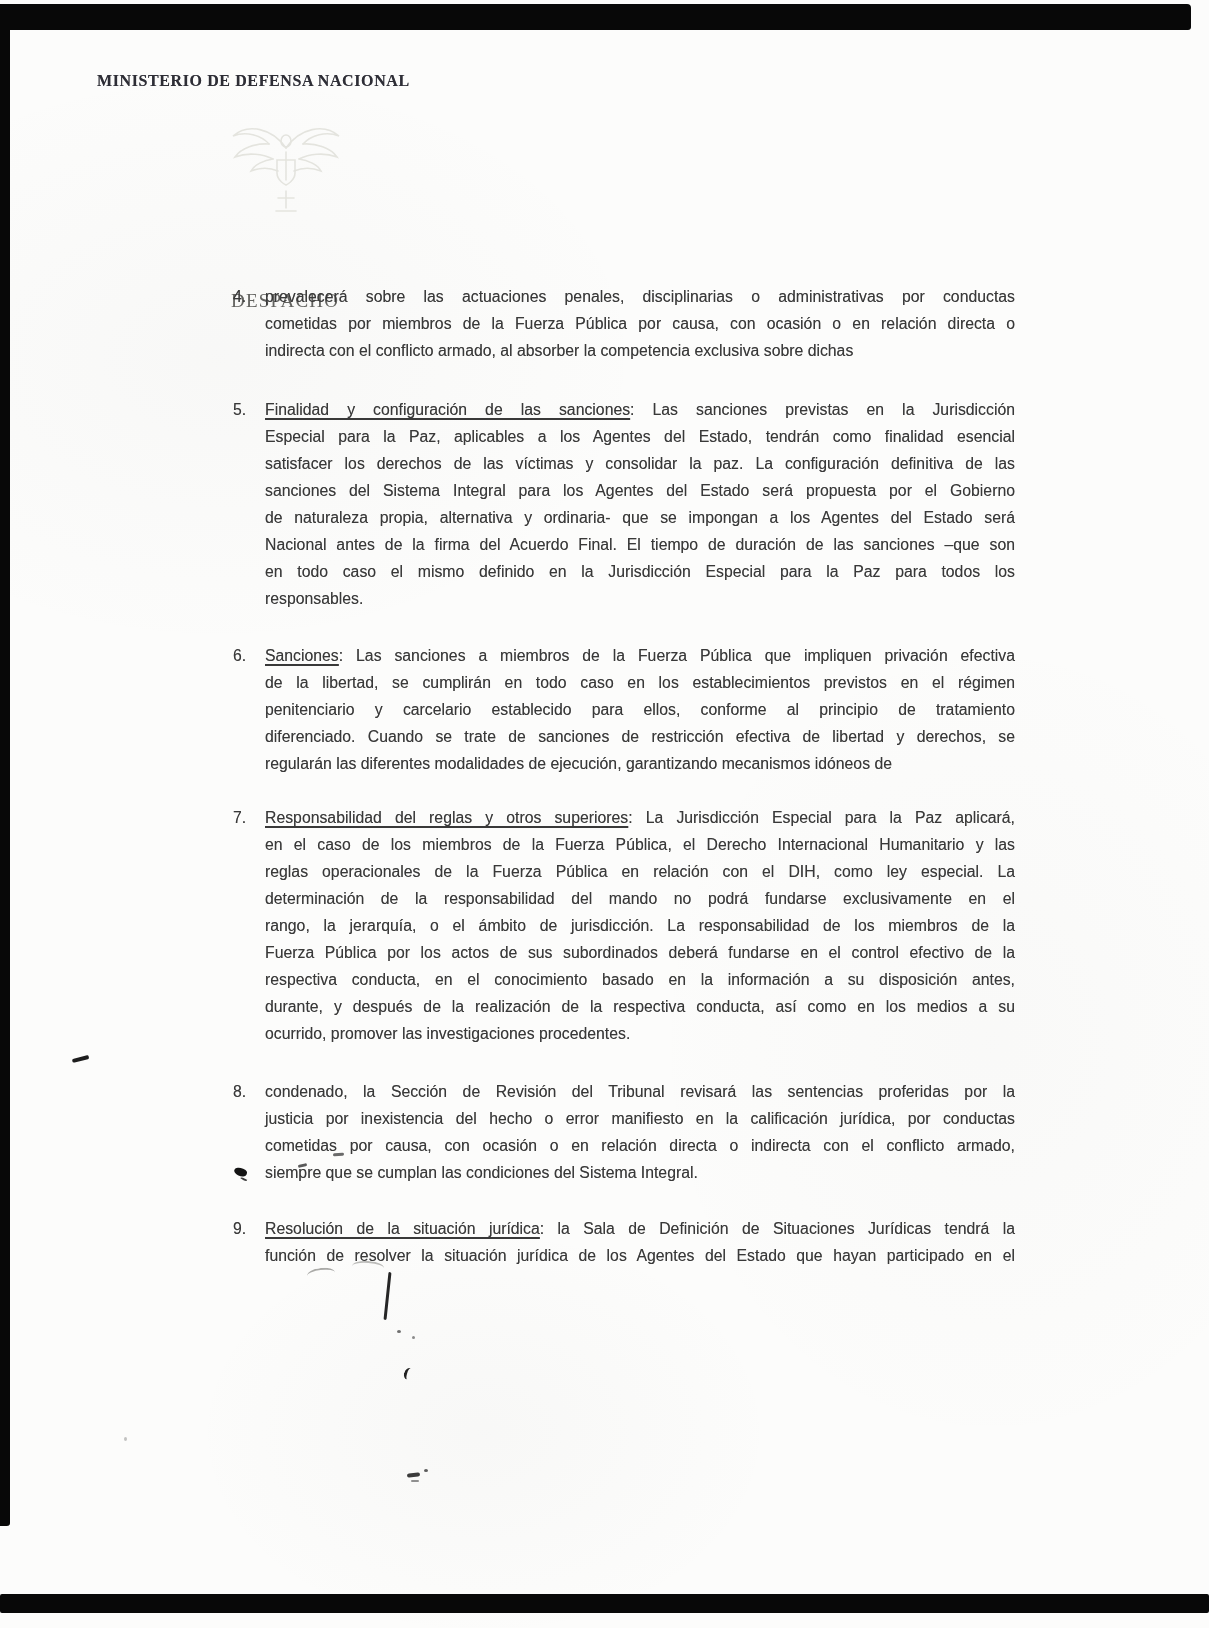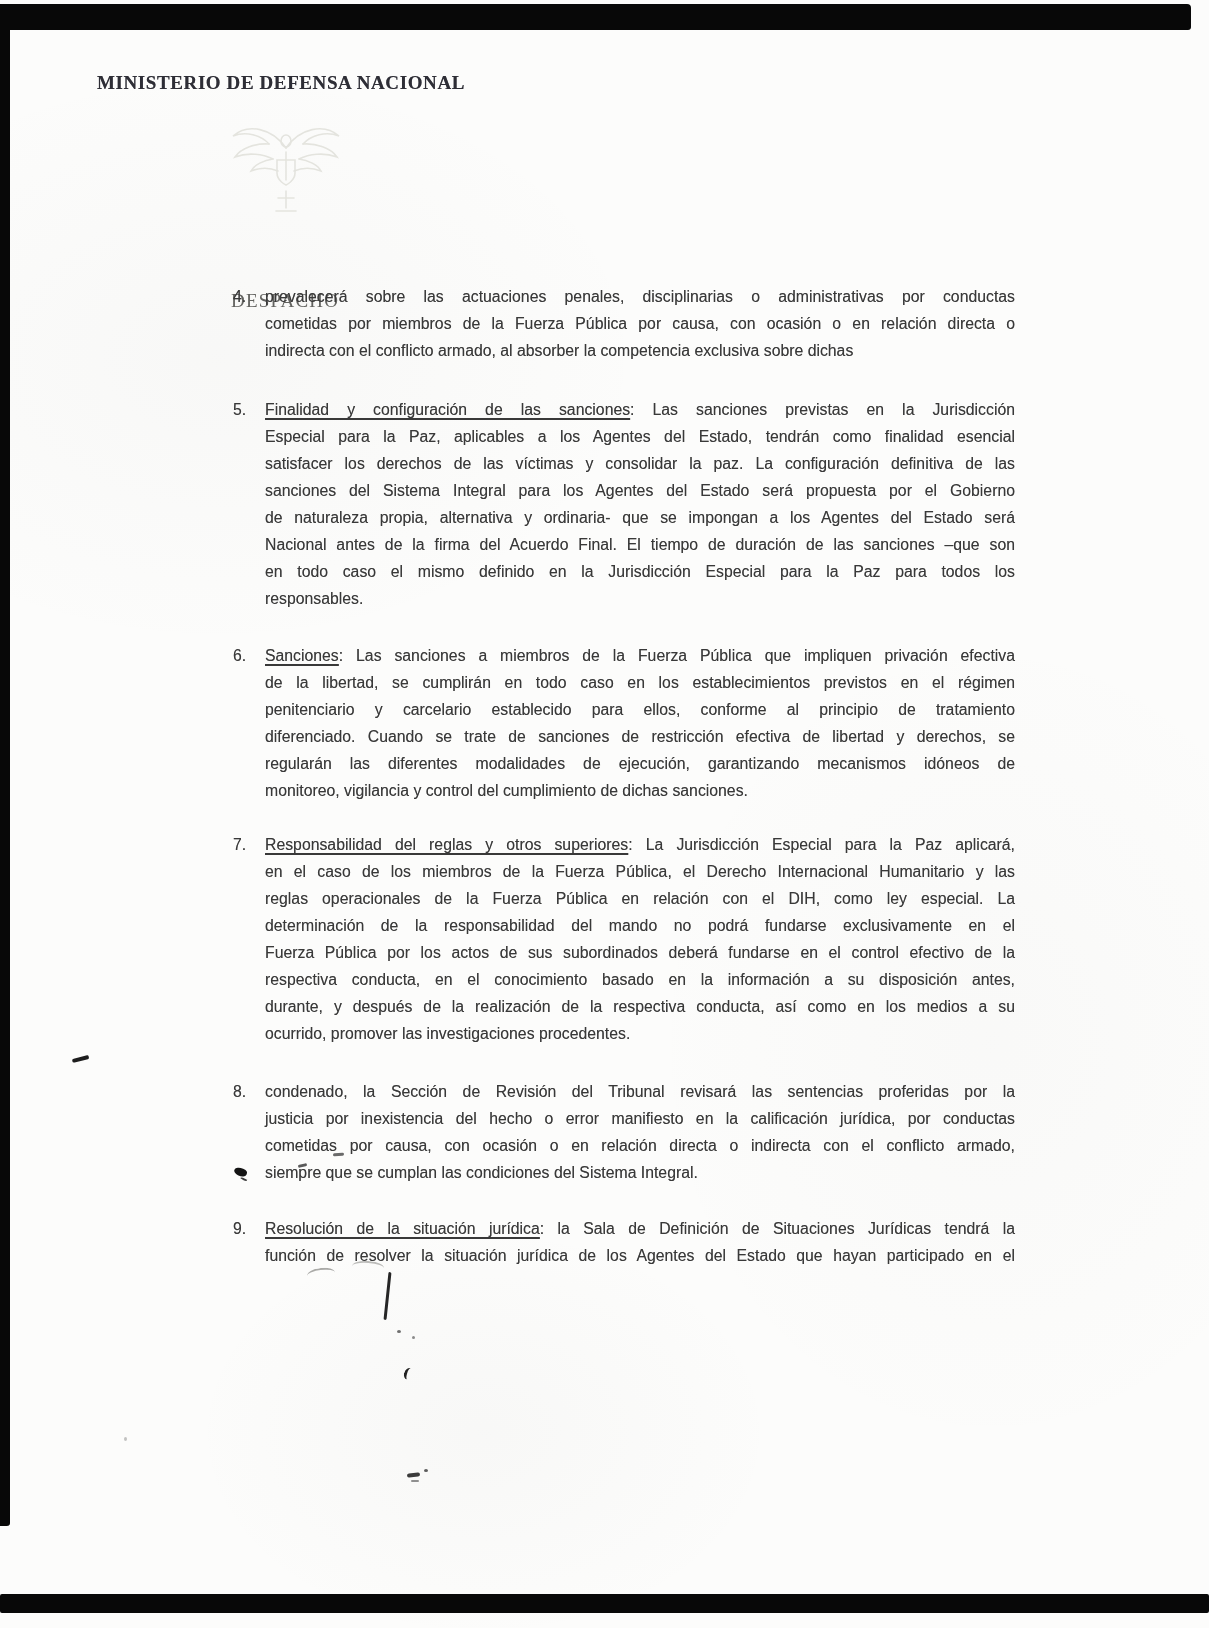--- a/index.html
+++ b/index.html
@@ -19,21 +19,21 @@
   }
   
   .bar{position:absolute;background:#080808;}
   .bar-top{left:0;top:4px;width:1191px;height:26px;border-radius:0 4px 3px 0;}
   .bar-left{left:0;top:4px;width:10px;height:1522px;border-radius:0 0 3px 0;}
   .bar-bottom{left:0;top:1594px;width:1209px;height:19px;border-radius:2px;}
   
   .ministry{
     position:absolute;left:97px;top:72px;
     font-family:"Liberation Serif",serif;
-    font-weight:bold;font-size:19px;letter-spacing:0.6px;
+    font-weight:bold;font-size:16px;letter-spacing:0.6px;
     color:#2e2e36;text-shadow:0 0 0.6px rgba(46,46,54,0.55);
     white-space:nowrap;
   }
   .seal{position:absolute;left:220px;top:108px;opacity:0.9;}
   .despacho{
     position:absolute;left:231px;top:258px;
     font-family:"Liberation Serif",serif;
     font-size:19px;letter-spacing:1.2px;color:#62625f;
     white-space:nowrap;
     margin-top:32px;
@@ -131,31 +131,31 @@
     </div>
 
     <div class="item m3">
       <div class="num">6.</div>
       <div class="item-text">
         <div class="tline"><span class="hd">Sanciones</span><span>: Las sanciones a miembros de la Fuerza Pública que impliquen  privación efectiva</span></div>
       <div class="tline">de la libertad, se cumplirán en todo caso en los establecimientos previstos en el régimen</div>
           <div class="tline">penitenciario y carcelario establecido para ellos, conforme al principio de tratamiento</div>
           <div class="tline">diferenciado. Cuando se trate de sanciones de restricción efectiva de libertad y derechos, se</div>
           <div class="tline">regularán las diferentes modalidades de ejecución, garantizando mecanismos idóneos de</div>
-          <div class="tline">monitoreo, vigilancia y control del cumplimiento de dichas sanciones.</div>
         </div>
     </div>
 
     <div class="item m4">
       <div class="num">7.</div>
       <div class="item-text">
         <div class="tline"><span class="hd">Responsabilidad del reglas y otros superiores</span><span>: La Jurisdicción Especial para la Paz aplicará,</span></div>
       <div class="tline">en el caso de los miembros de la Fuerza Pública, el Derecho Internacional Humanitario y las</div>
           <div class="tline">reglas operacionales de la Fuerza Pública en relación con el DIH, como ley especial. La</div>
           <div class="tline">determinación de la responsabilidad del mando no podrá fundarse exclusivamente en el</div>
+          <div class="tline">rango, la jerarquía, o el ámbito de jurisdicción. La responsabilidad de los miembros de la</div>
           <div class="tline">Fuerza Pública por los actos de sus subordinados deberá fundarse en el control efectivo de la</div>
           <div class="tline">respectiva conducta, en el conocimiento basado en la información a su disposición antes,</div>
           <div class="tline">durante, y después de la realización de la respectiva conducta, así como en los medios a su</div>
           <div class="tline">ocurrido, promover las investigaciones procedentes.</div>
         </div>
     </div>
 
     <div class="item m5">
       <div class="num">8.</div>
       <div class="item-text">

